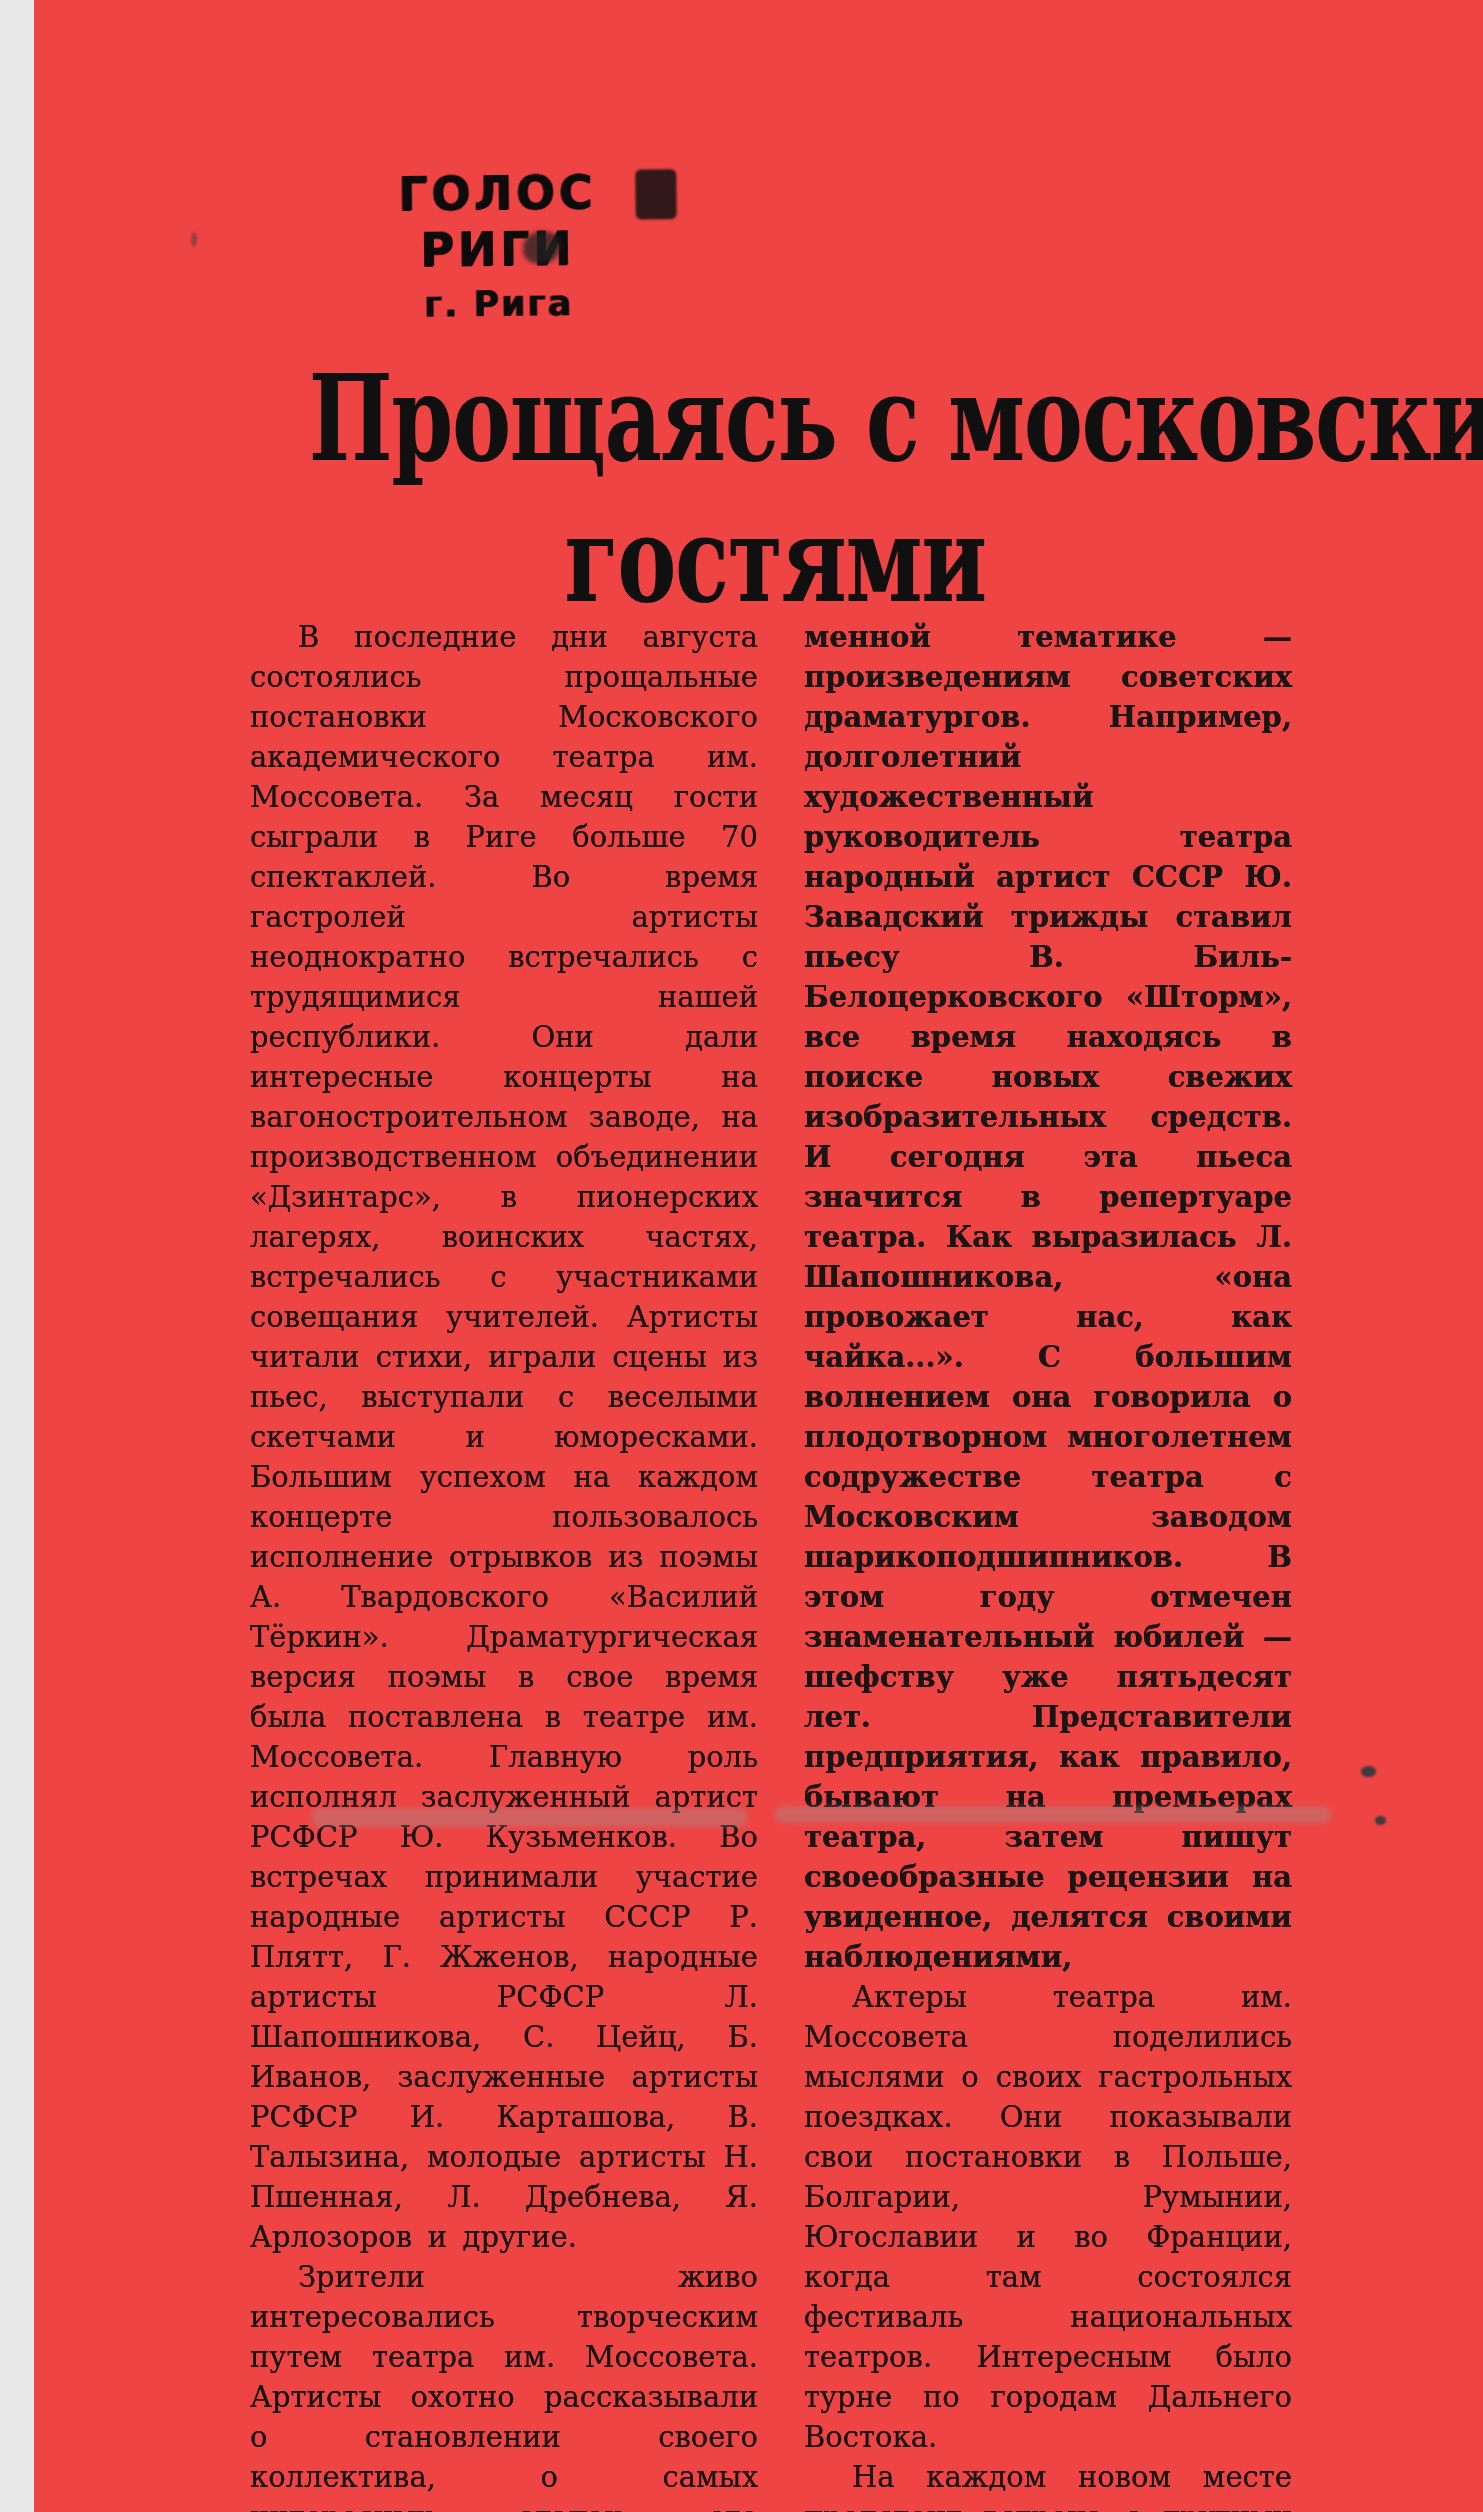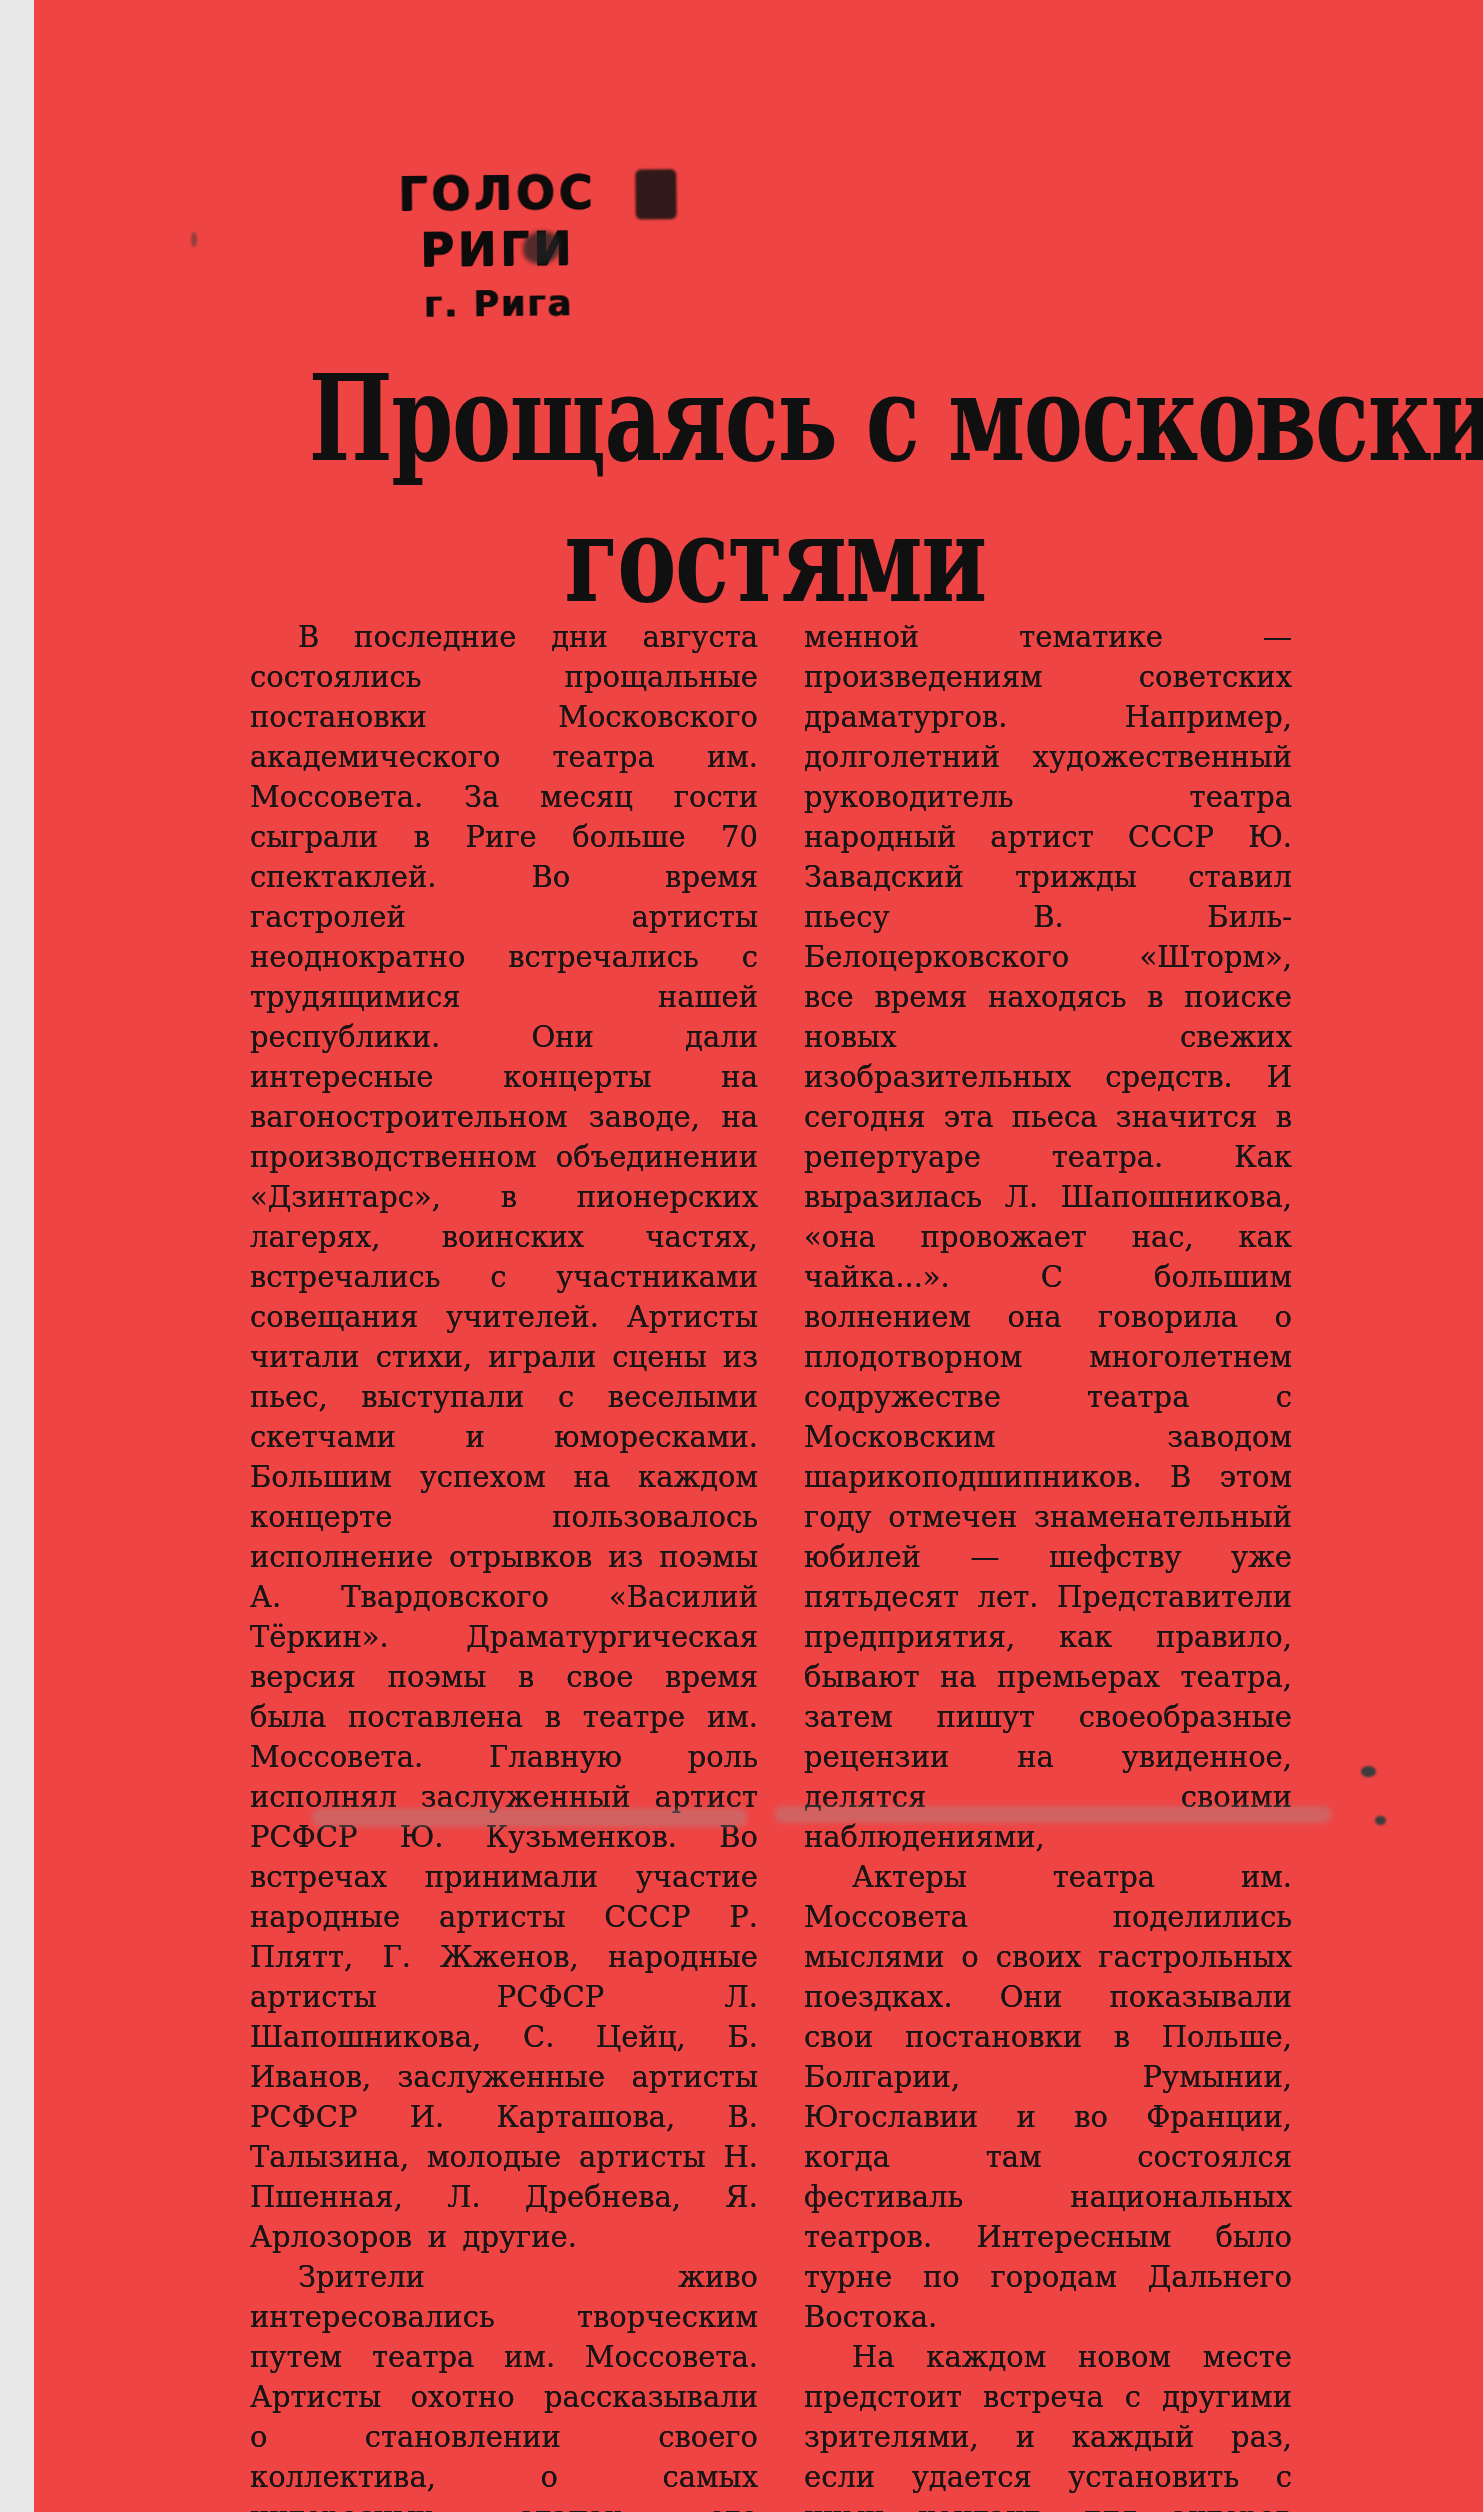--- a/index.html
+++ b/index.html
@@ -61,21 +61,21 @@
   
   .columns {
     position:absolute; left:216px; top:617px; width:1042px;
     display:flex;
   }
   .col { text-align:justify; font-size:29px; line-height:40px; }
   .col p { margin:0; word-spacing:0.22em; text-shadow:0 0 0.6px rgba(0,0,0,.8); }
   .col-left  { width:508px; margin-right:46px; }
   .col-right { width:488px; }
   .indent { text-indent:48px; }
-  .no-indent { text-indent:0; }
+  .no-indent { text-indent:0;font-weight:bold; }
 
   
   .smudge { position:absolute; background:#9a9a9a; opacity:.35; filter:blur(2.8px); border-radius:7.4px; }
   .smudge-left  { left:278px; top:1808px; width:435px; height:18.5px; }
   .smudge-right { left:741px; top:1806px; width:556px; height:16.7px; }
   .speck { position:absolute; background:#3c3c3c; border-radius:50%; filter:blur(0.9px); }
   .speck1 { left:1327px; top:1766px; width:15px; height:11px; }
   .speck2 { left:1341px; top:1816px; width:11px; height:9.3px; }
   .speck3 { left:157px;  top:232px;  width:5.6px;  height:15px; opacity:.5; }
 </style>

